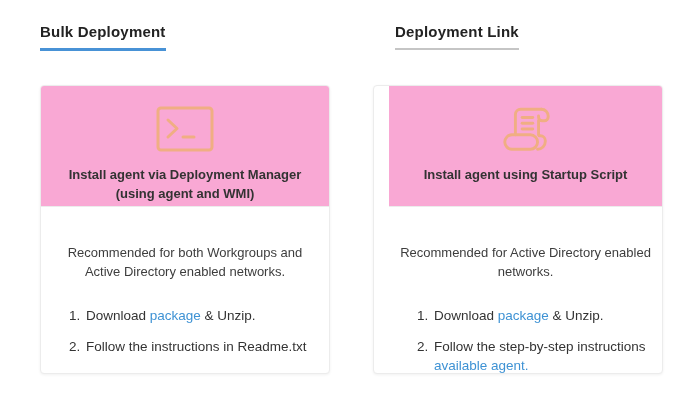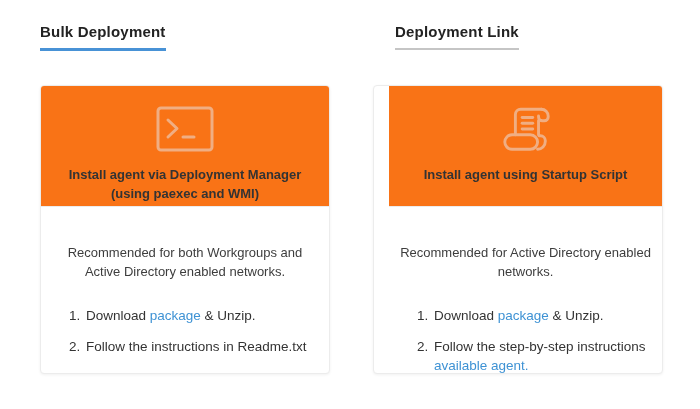--- a/index.html
+++ b/index.html
@@ -38,21 +38,21 @@
     border: 1px solid #ececec;
     border-radius: 4px;
     box-shadow: 0 1px 3px rgba(0,0,0,0.06);
     overflow: hidden;
   }
   .card-left { left: 40px; }
   .card-right { left: 373px; padding-left: 15px; }
 
   .card-head {
     height: 121px;
-    background: #f97316;
+    background: #f9a8d4;
     border-bottom: 1px solid #ececec;
     display: flex; flex-direction: column; align-items: center;
     padding-top: 15px;
   }
   .icon-box { height: 56px; display: flex; align-items: center; justify-content: center; }
   .icon-box svg { stroke: #f0ae83; fill: none; stroke-linecap: round; stroke-linejoin: round; }
 
   .card-title {
     margin-top: 8px;
     text-align: center;
@@ -88,21 +88,21 @@
     <div class="card-head">
       <div class="icon-box">
         <svg width="58" height="46" viewBox="0 0 58 46" stroke-width="3">
           <rect x="2" y="2" width="54" height="42" rx="3"></rect>
           <path d="M12 14 l9 8.5 -9 8.5"></path>
           <path d="M27 31 h11"></path>
         </svg>
       </div>
       <div class="card-title">
         <div>Install agent via Deployment Manager</div>
-        <div>(using paexec and WMI)</div>
+        <div>(using agent and WMI)</div>
       </div>
     </div>
     <div class="card-body">
       <div class="card-desc">Recommended for both Workgroups and Active Directory enabled networks.</div>
       <div class="steps">
         <div class="step">
           <span class="num">1.</span>
           <span class="step-text"><span>Download </span><a class="link" href="#">package</a><span> &amp; Unzip.</span></span>
         </div>
         <div class="step">

